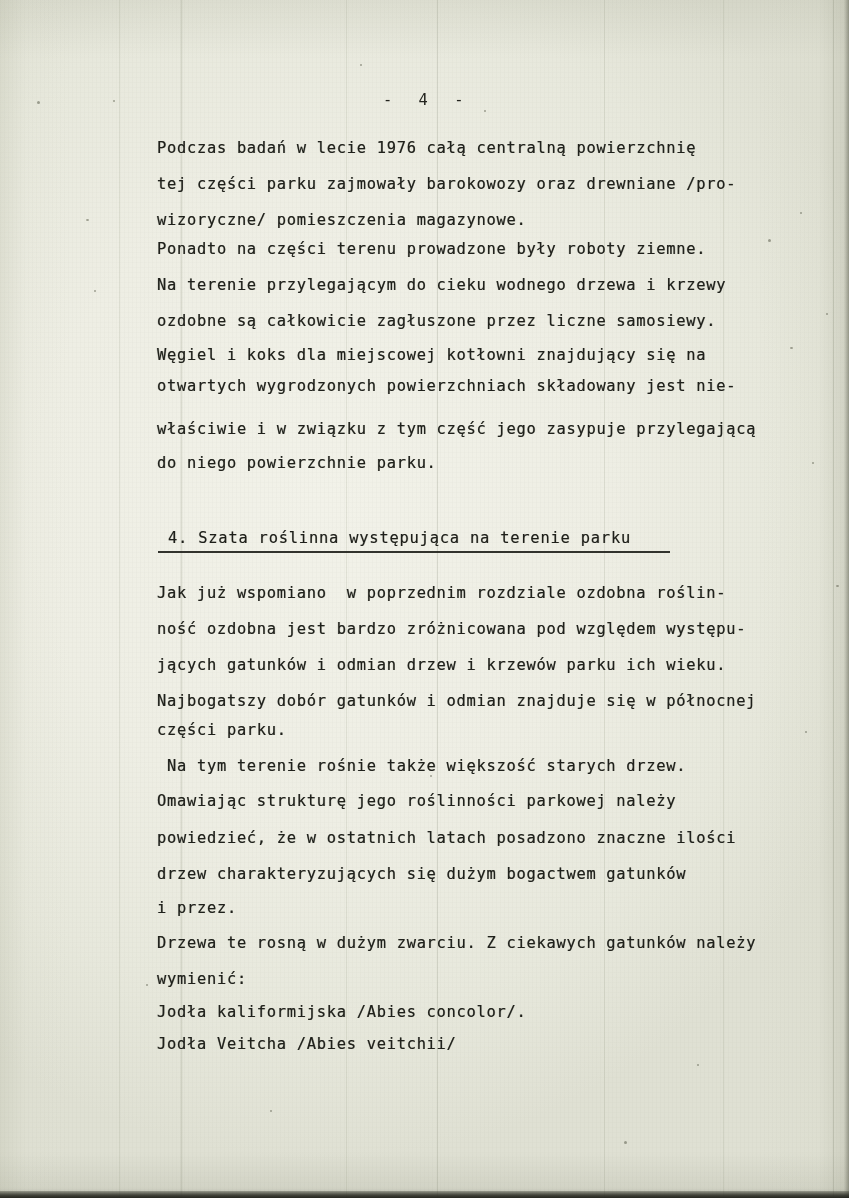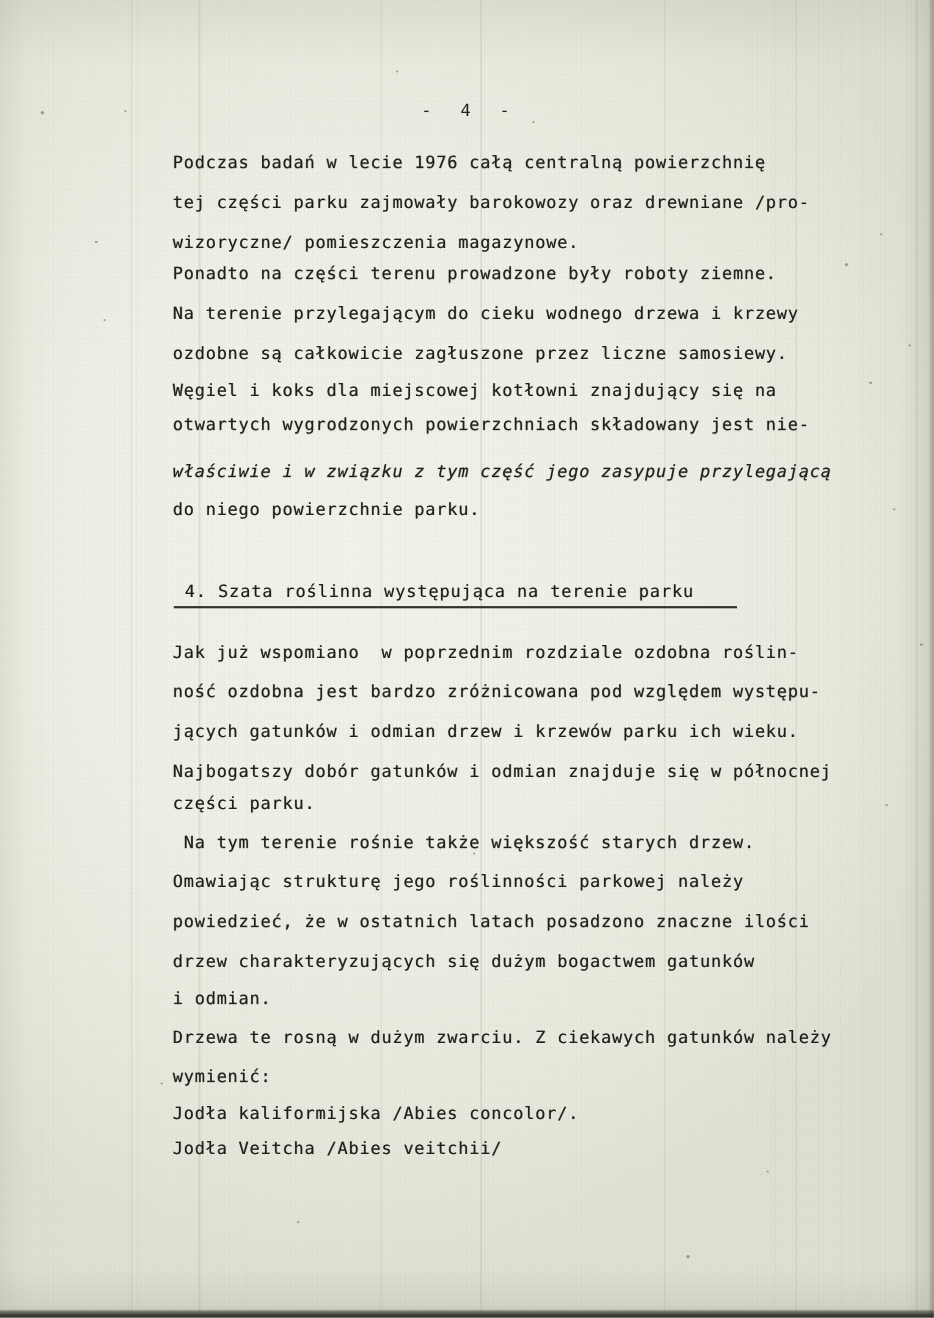--- a/index.html
+++ b/index.html
@@ -178,36 +178,36 @@
     <div id="page-number">-  4  -</div>
 
     <div class="tl" style="top:141px;">Podczas badań w lecie 1976 całą centralną powierzchnię</div>
     <div class="tl" style="top:177px;">tej części parku zajmowały barokowozy oraz drewniane /pro-</div>
     <div class="tl" style="top:213px;">wizoryczne/ pomieszczenia magazynowe.</div>
     <div class="tl" style="top:242px;">Ponadto na części terenu prowadzone były roboty ziemne.</div>
     <div class="tl" style="top:278px;">Na terenie przylegającym do cieku wodnego drzewa i krzewy</div>
     <div class="tl" style="top:314px;">ozdobne są całkowicie zagłuszone przez liczne samosiewy.</div>
     <div class="tl" style="top:348px;">Węgiel i koks dla miejscowej kotłowni znajdujący się na</div>
     <div class="tl" style="top:379px;">otwartych wygrodzonych powierzchniach składowany jest nie-</div>
-    <div class="tl" style="top:422px;font-style:italic;">właściwie i w związku z tym część jego zasypuje przylegającą</div>
+    <div class="tl" style="top:422px;">właściwie i w związku z tym część jego zasypuje przylegającą</div>
     <div class="tl" style="top:456px;">do niego powierzchnie parku.</div>
 
     <div id="section-heading">4. Szata roślinna występująca na terenie parku</div>
     <div id="heading-rule"></div>
 
     <div class="tl" style="top:586px;">Jak już wspomiano  w poprzednim rozdziale ozdobna roślin-</div>
     <div class="tl" style="top:622px;">ność ozdobna jest bardzo zróżnicowana pod względem występu-</div>
     <div class="tl" style="top:658px;">jących gatunków i odmian drzew i krzewów parku ich wieku.</div>
     <div class="tl" style="top:694px;">Najbogatszy dobór gatunków i odmian znajduje się w północnej</div>
     <div class="tl" style="top:723px;">części parku.</div>
     <div class="tl" style="top:759px;"> Na tym terenie rośnie także większość starych drzew.</div>
     <div class="tl" style="top:794px;">Omawiając strukturę jego roślinności parkowej należy</div>
     <div class="tl" style="top:831px;">powiedzieć, że w ostatnich latach posadzono znaczne ilości</div>
     <div class="tl" style="top:867px;">drzew charakteryzujących się dużym bogactwem gatunków</div>
-    <div class="tl" style="top:901px;">i odmian.</div>
+    <div class="tl" style="top:901px;">i przez.</div>
     <div class="tl" style="top:936px;">Drzewa te rosną w dużym zwarciu. Z ciekawych gatunków należy</div>
     <div class="tl" style="top:972px;">wymienić:</div>
     <div class="tl" style="top:1005px;">Jodła kaliformijska /Abies concolor/.</div>
     <div class="tl" style="top:1037px;">Jodła Veitcha /Abies veitchii/</div>
 
   </div>
 
   <div id="edge-right"></div>
   <div id="edge-bottom"></div>
 

